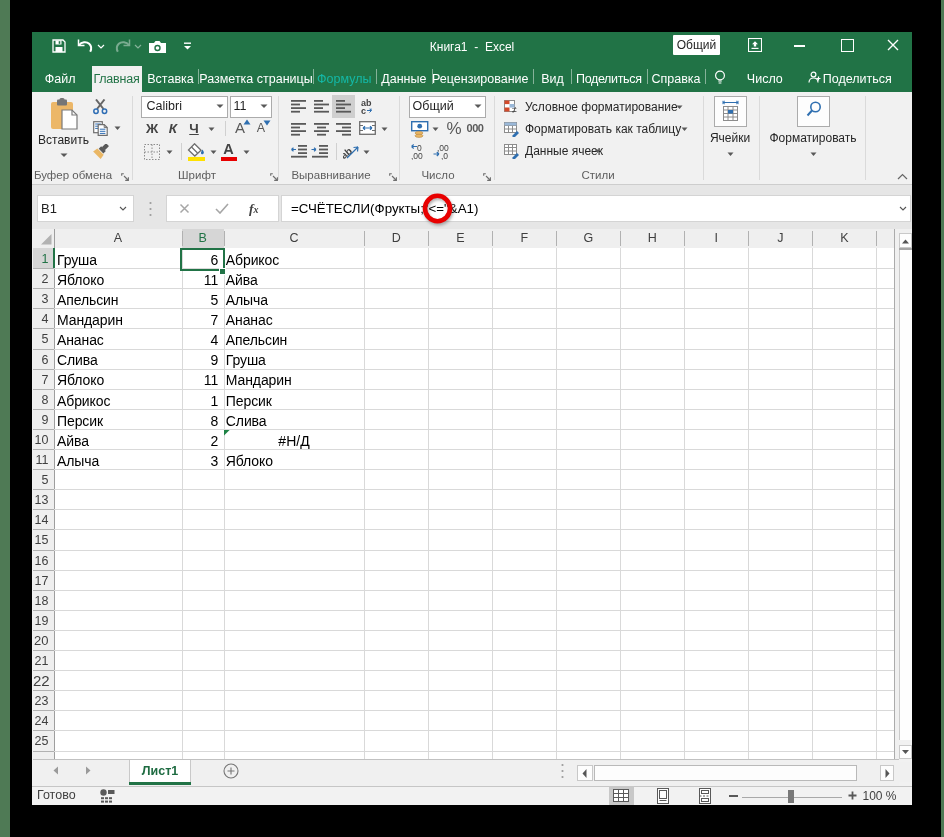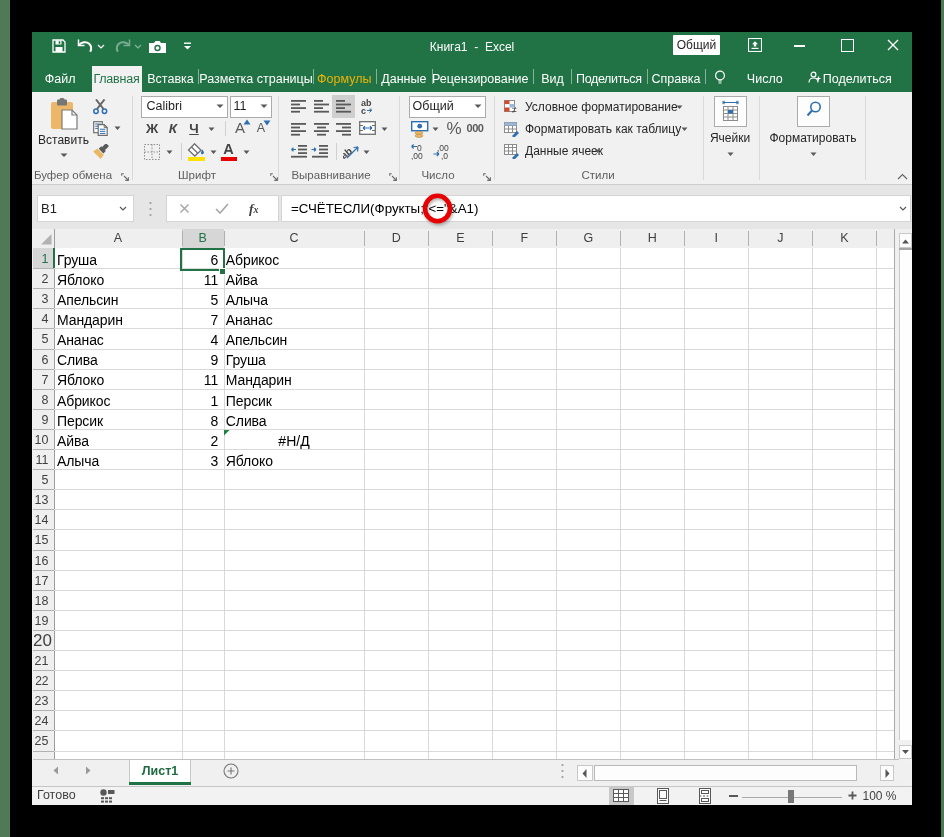--- a/index.html
+++ b/index.html
@@ -71,21 +71,21 @@
     <svg width="12" height="12">
       <path d="M1 1 L11 11 M11 1 L1 11" stroke="#fff" stroke-width="1.4"></path>
     </svg>
   </div>
 <div style="position:absolute;left:32px;top:63px;width:880px;height:29px;background:#217346;"></div>
 <div style="position:absolute;left:91.5px;top:66px;width:50.5px;height:26px;background:#f1f1f1;"></div>
 <div style="position:absolute;left:-9.8px;top:66px;width:140px;height:26px;line-height:26px;text-align:center;color:#fff;font-size:12.5px;">Файл</div>
 <div style="position:absolute;left:46.5px;top:66px;width:140px;height:26px;line-height:26px;text-align:center;color:#217346;font-size:12.5px;letter-spacing:-0.2px;">Главная</div>
 <div style="position:absolute;left:100.5px;top:66px;width:140px;height:26px;line-height:26px;text-align:center;color:#fff;font-size:12.5px;">Вставка</div>
 <div style="position:absolute;left:186.0px;top:66px;width:140px;height:26px;line-height:26px;text-align:center;color:#fff;font-size:12.5px;">Разметка страницы</div>
-<div style="position:absolute;left:274.3px;top:66px;width:140px;height:26px;line-height:26px;text-align:center;color:#eab308;font-size:12.5px;">Формулы</div>
+<div style="position:absolute;left:274.3px;top:66px;width:140px;height:26px;line-height:26px;text-align:center;color:#14b8a6;font-size:12.5px;">Формулы</div>
 <div style="position:absolute;left:333.9px;top:66px;width:140px;height:26px;line-height:26px;text-align:center;color:#fff;font-size:12.5px;">Данные</div>
 <div style="position:absolute;left:410.3px;top:66px;width:140px;height:26px;line-height:26px;text-align:center;color:#fff;font-size:12.5px;">Рецензирование</div>
 <div style="position:absolute;left:482.5px;top:66px;width:140px;height:26px;line-height:26px;text-align:center;color:#fff;font-size:12.5px;">Вид</div>
 <div style="position:absolute;left:538.8px;top:66px;width:140px;height:26px;line-height:26px;text-align:center;color:#fff;font-size:12.5px;letter-spacing:-0.35px;">Поделиться</div>
 <div style="position:absolute;left:606.0px;top:66px;width:140px;height:26px;line-height:26px;text-align:center;color:#fff;font-size:12.5px;">Справка</div>
 <div style="position:absolute;left:694.8px;top:66px;width:140px;height:26px;line-height:26px;text-align:center;color:#fff;font-size:12.5px;">Число</div>
 <div style="position:absolute;left:787.3px;top:66px;width:140px;height:26px;line-height:26px;text-align:center;color:#fff;font-size:12.5px;">Поделиться</div>
 <div style="position:absolute;left:197.6px;top:69px;width:1px;height:15px;background:rgba(255,255,255,0.45);"></div>
 <div style="position:absolute;left:312.9px;top:69px;width:1px;height:15px;background:rgba(255,255,255,0.45);"></div>
 <div style="position:absolute;left:376.0px;top:69px;width:1px;height:15px;background:rgba(255,255,255,0.45);"></div>
@@ -570,25 +570,25 @@
 <div style="position:absolute;left:33px;top:530.4px;width:15.5px;height:20.1px;line-height:20.1px;text-align:right;font-size:12.5px;color:#3f3f3f;">15</div>
 <div style="position:absolute;left:33px;top:549.5px;width:21.3px;height:1px;background:#b1b1b1;"></div>
 <div style="position:absolute;left:33px;top:550.5px;width:15.5px;height:20.1px;line-height:20.1px;text-align:right;font-size:12.5px;color:#3f3f3f;">16</div>
 <div style="position:absolute;left:33px;top:569.6px;width:21.3px;height:1px;background:#b1b1b1;"></div>
 <div style="position:absolute;left:33px;top:570.6px;width:15.5px;height:20.1px;line-height:20.1px;text-align:right;font-size:12.5px;color:#3f3f3f;">17</div>
 <div style="position:absolute;left:33px;top:589.7px;width:21.3px;height:1px;background:#b1b1b1;"></div>
 <div style="position:absolute;left:33px;top:590.7px;width:15.5px;height:20.1px;line-height:20.1px;text-align:right;font-size:12.5px;color:#3f3f3f;">18</div>
 <div style="position:absolute;left:33px;top:609.8px;width:21.3px;height:1px;background:#b1b1b1;"></div>
 <div style="position:absolute;left:33px;top:610.8px;width:15.5px;height:20.1px;line-height:20.1px;text-align:right;font-size:12.5px;color:#3f3f3f;">19</div>
 <div style="position:absolute;left:33px;top:629.9px;width:21.3px;height:1px;background:#b1b1b1;"></div>
-<div style="position:absolute;left:33px;top:630.9px;width:15.5px;height:20.1px;line-height:20.1px;text-align:right;font-size:17px;color:#3f3f3f;">20</div>
+<div style="position:absolute;left:33px;top:630.9px;width:15.5px;height:20.1px;line-height:20.1px;text-align:right;font-size:13px;color:#3f3f3f;">20</div>
 <div style="position:absolute;left:33px;top:650.0px;width:21.3px;height:1px;background:#b1b1b1;"></div>
 <div style="position:absolute;left:33px;top:651.0px;width:15.5px;height:20.1px;line-height:20.1px;text-align:right;font-size:12.5px;color:#3f3f3f;">21</div>
 <div style="position:absolute;left:33px;top:670.1px;width:21.3px;height:1px;background:#b1b1b1;"></div>
-<div style="position:absolute;left:33px;top:671.1px;width:15.5px;height:20.1px;line-height:20.1px;text-align:right;font-size:12px;color:#3f3f3f;">22</div>
+<div style="position:absolute;left:33px;top:671.1px;width:15.5px;height:20.1px;line-height:20.1px;text-align:right;font-size:15px;color:#3f3f3f;">22</div>
 <div style="position:absolute;left:33px;top:690.2px;width:21.3px;height:1px;background:#b1b1b1;"></div>
 <div style="position:absolute;left:33px;top:691.2px;width:15.5px;height:20.1px;line-height:20.1px;text-align:right;font-size:12.5px;color:#3f3f3f;">23</div>
 <div style="position:absolute;left:33px;top:710.3px;width:21.3px;height:1px;background:#b1b1b1;"></div>
 <div style="position:absolute;left:33px;top:711.3px;width:15.5px;height:20.1px;line-height:20.1px;text-align:right;font-size:12.5px;color:#3f3f3f;">24</div>
 <div style="position:absolute;left:33px;top:730.4px;width:21.3px;height:1px;background:#b1b1b1;"></div>
 <div style="position:absolute;left:33px;top:731.4px;width:15.5px;height:20.1px;line-height:20.1px;text-align:right;font-size:12.5px;color:#3f3f3f;">25</div>
 <div style="position:absolute;left:33px;top:750.5px;width:21.3px;height:1px;background:#b1b1b1;"></div>
 <div style="position:absolute;left:181.5px;top:248px;width:1px;height:511px;background:#d9d9d9;"></div>
 <div style="position:absolute;left:224.0px;top:248px;width:1px;height:511px;background:#d9d9d9;"></div>
 <div style="position:absolute;left:364.2px;top:248px;width:1px;height:511px;background:#d9d9d9;"></div>

